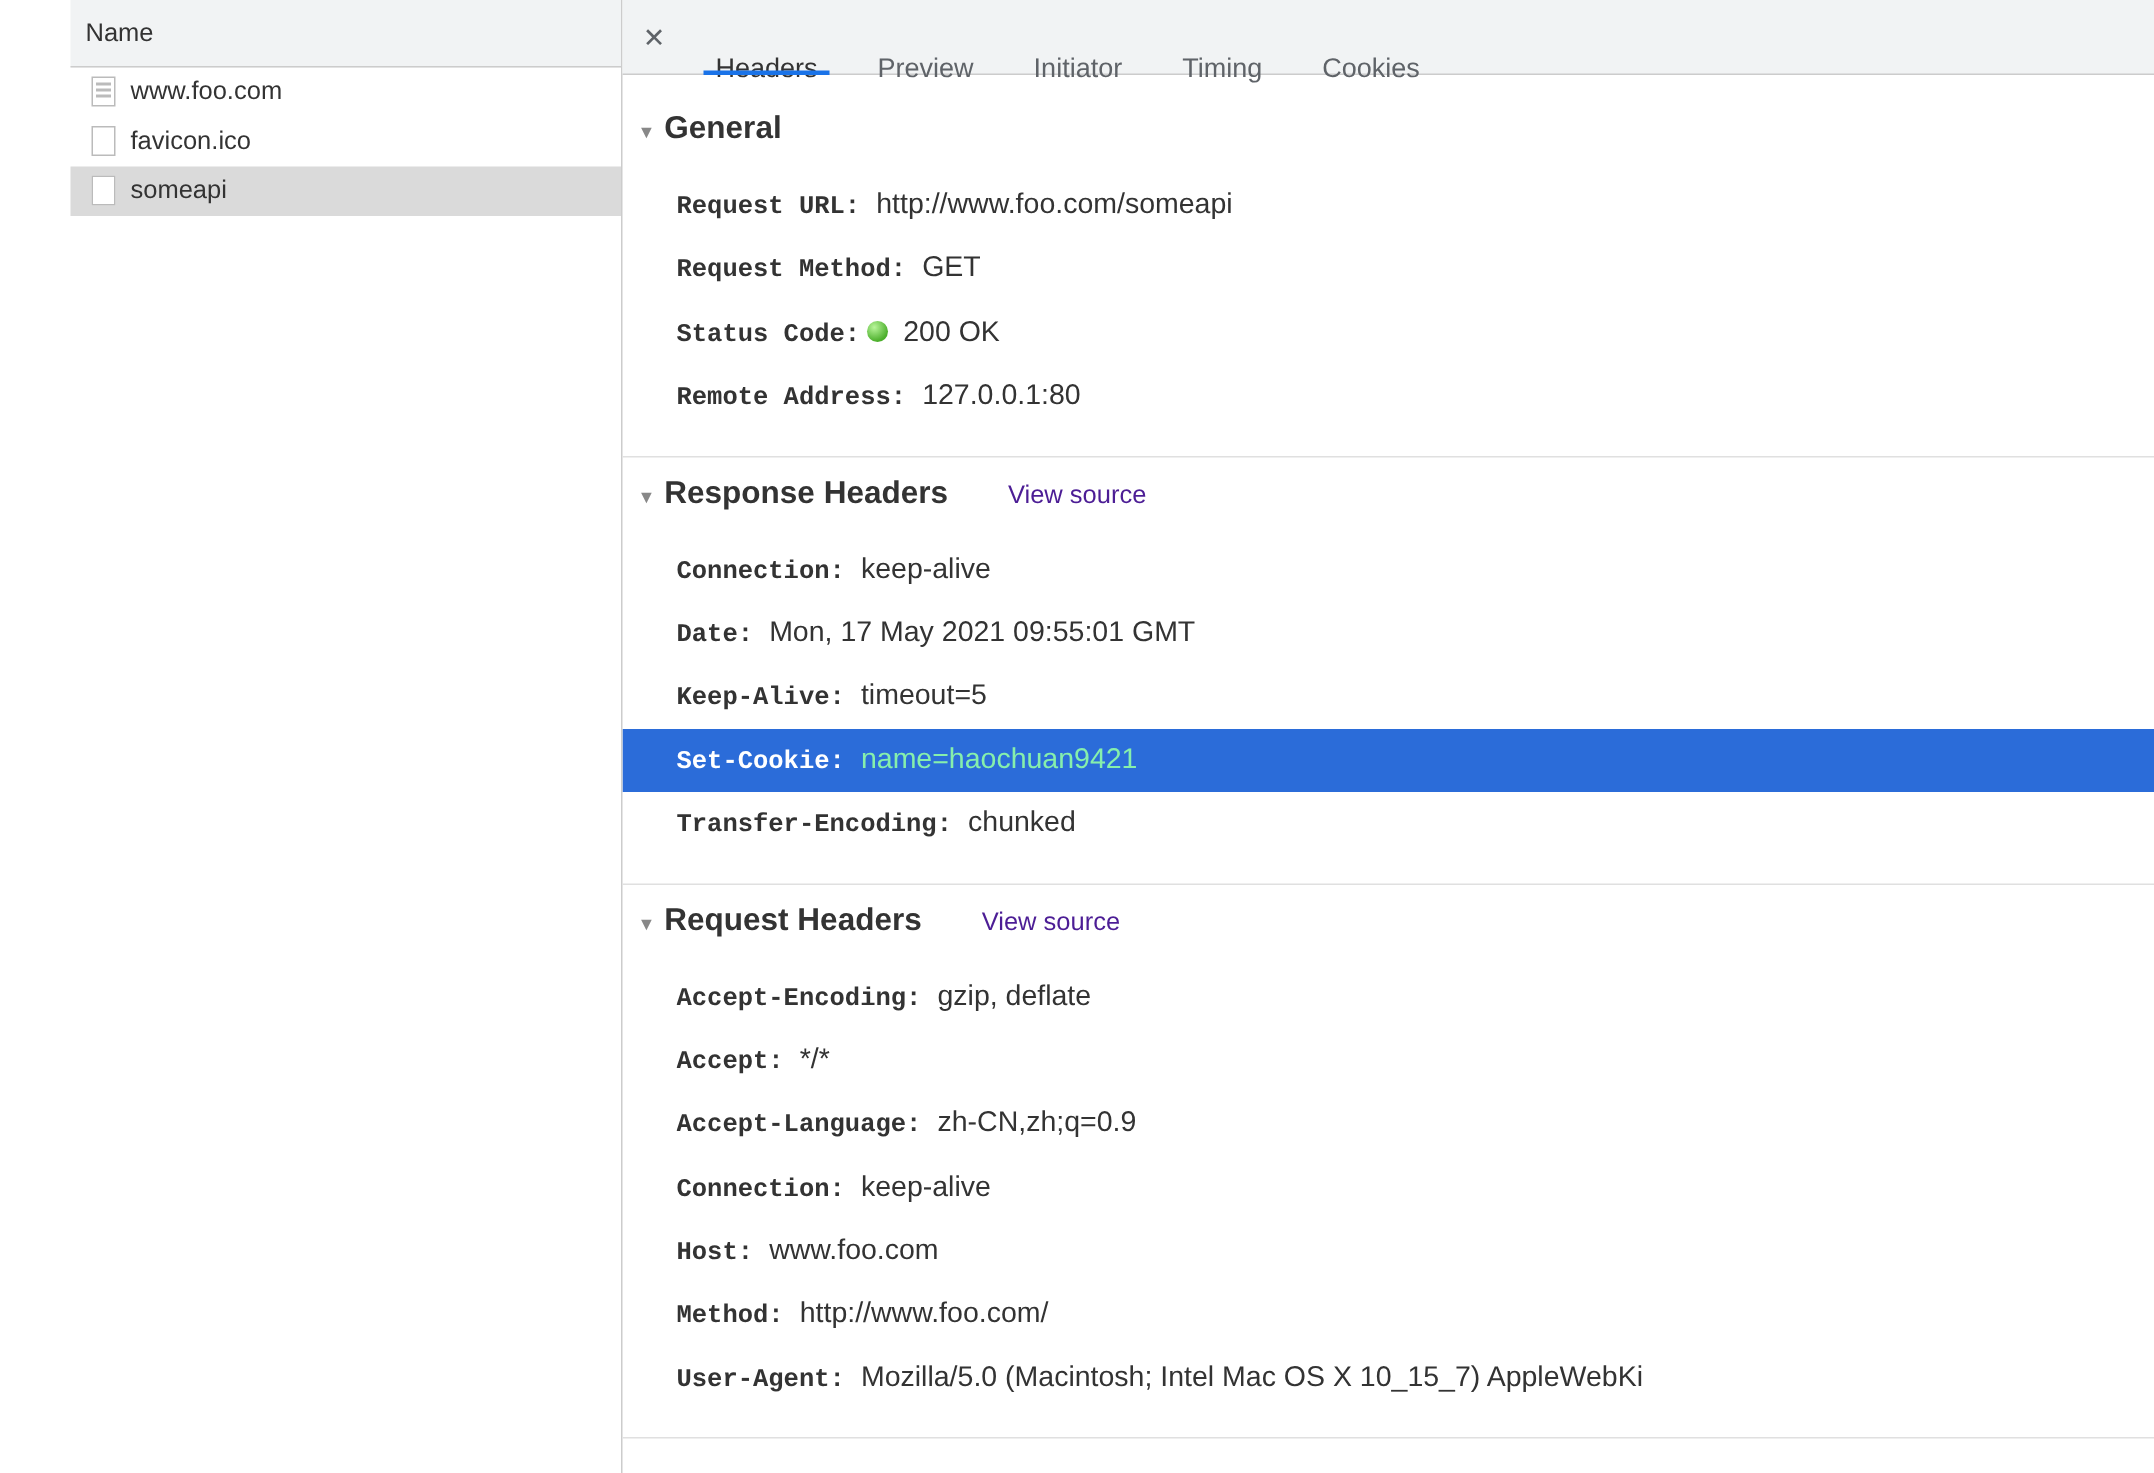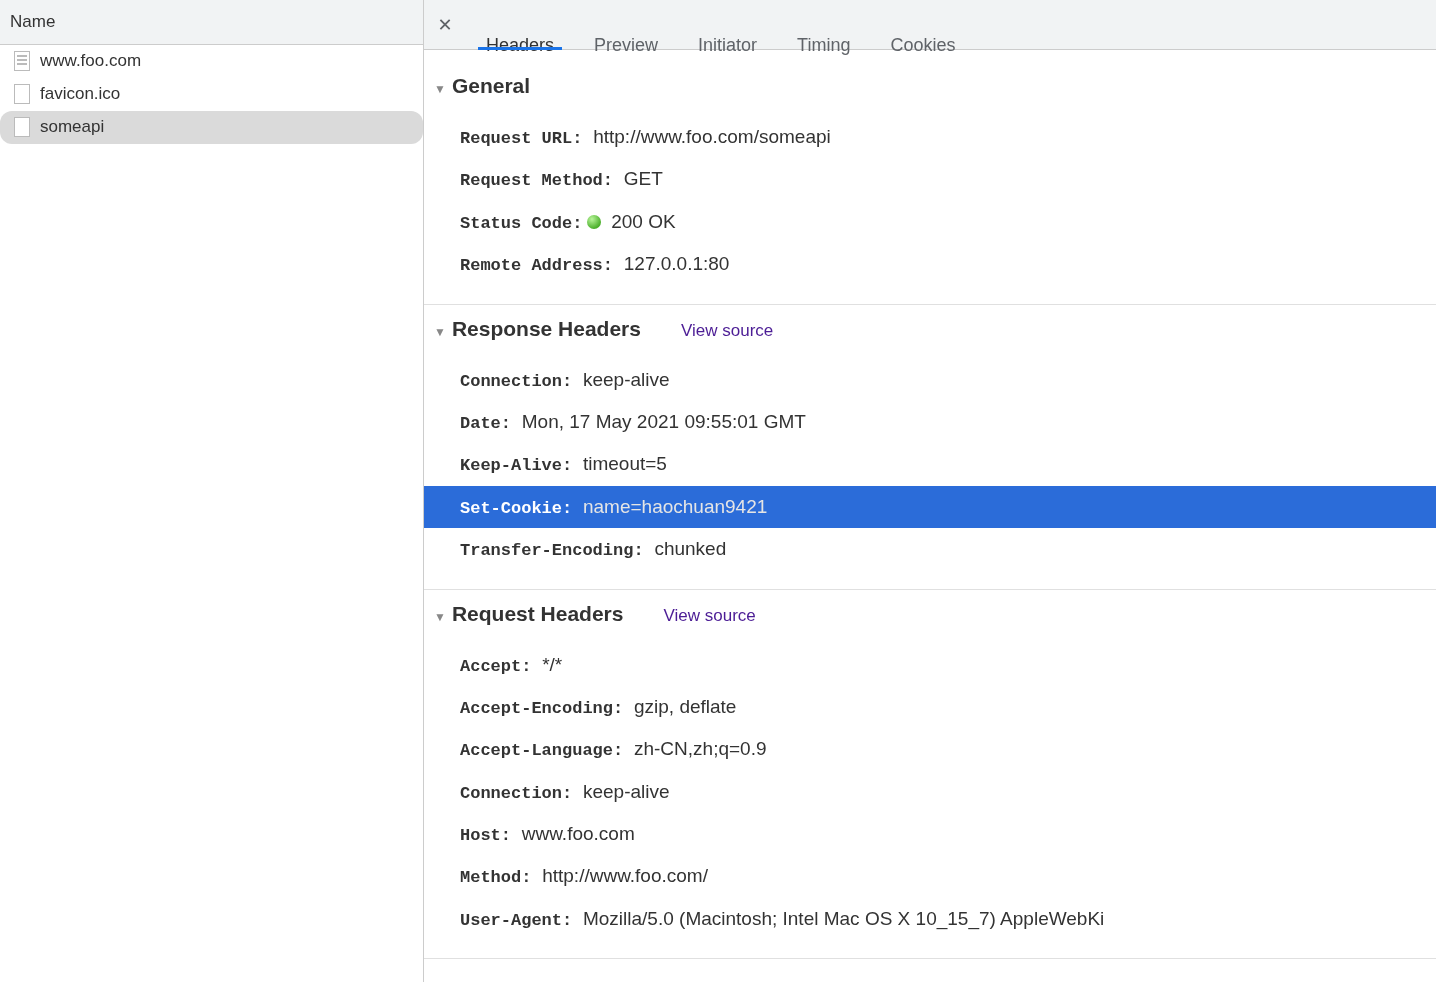--- a/index.html
+++ b/index.html
@@ -12,24 +12,25 @@
       height: 982px;
       overflow: hidden;
     }
     .container {
       display: flex;
       width: 100%;
       height: 100%;
     }
     
     .sidebar {
-      width: 424px;
+      width: 368px;
       border-right: 1px solid #ccc;
       background: #fff;
       flex-shrink: 0;
+      margin-left: 47px;
     }
     .sidebar-header {
       background: #f1f3f4;
       border-bottom: 1px solid #ccc;
       padding: 12px 10px;
       font-weight: 400;
       color: #333;
       font-size: 17px;
     }
     .request-list {
@@ -39,21 +40,20 @@
       display: flex;
       align-items: center;
       padding: 6px 10px 6px 14px;
       cursor: default;
       font-size: 17px;
       color: #333;
       border-bottom: 1px solid transparent;
     }
     .request-item.selected {
       background: #dadada;
-      border-radius: 12px;
     }
     .file-icon {
       width: 16px;
       height: 20px;
       border: 1px solid #bbb;
       margin-right: 10px;
       background: #fff;
       position: relative;
       flex-shrink: 0;
     }
@@ -168,21 +168,21 @@
       color: #333;
       font-family: Liberation Mono, monospace;
     }
     .kv-row.highlighted .kv-key { color: #fff; }
     .kv-val {
       font-family: Liberation Sans, sans-serif;
       color: #333;
       margin-left: 6px;
       font-size: 19px;
     }
-    .kv-row.highlighted .kv-val { color: #e5e5e5; margin-top: 32px; }
+    .kv-row.highlighted .kv-val { color: #86efac; margin-top: 32px; }
     .status-dot {
       display: inline-block;
       width: 14px; height: 14px;
       border-radius: 50%;
       background: radial-gradient(circle at 35% 30%, #b8f59a, #4caf2c 70%);
       margin-right: 4px;
       vertical-align: -1px;
     }
   </style>
 </head>
@@ -245,22 +245,22 @@
           </ul>
       </div>
 
       <div class="section">
         <div class="section-header">
           <span class="disclosure">▼</span>
           <span class="section-title">Request Headers</span>
           <span class="view-source">View source</span>
         </div>
         <ul class="kv-list">
+            <li class="kv-row"><span class="kv-key">Accept-Encoding:</span> <span class="kv-val">gzip, deflate</span></li>
             <li class="kv-row"><span class="kv-key">Accept:</span> <span class="kv-val">*/*</span></li>
-            <li class="kv-row"><span class="kv-key">Accept-Encoding:</span> <span class="kv-val">gzip, deflate</span></li>
             <li class="kv-row"><span class="kv-key">Accept-Language:</span> <span class="kv-val">zh-CN,zh;q=0.9</span></li>
             <li class="kv-row"><span class="kv-key">Connection:</span> <span class="kv-val">keep-alive</span></li>
             <li class="kv-row"><span class="kv-key">Host:</span> <span class="kv-val">www.foo.com</span></li>
             <li class="kv-row"><span class="kv-key">Method:</span> <span class="kv-val">http://www.foo.com/</span></li>
             <li class="kv-row"><span class="kv-key">User-Agent:</span> <span class="kv-val">Mozilla/5.0 (Macintosh; Intel Mac OS X 10_15_7) AppleWebKi</span></li>
           </ul>
       </div>
     </div>
   </div>
 </div>

